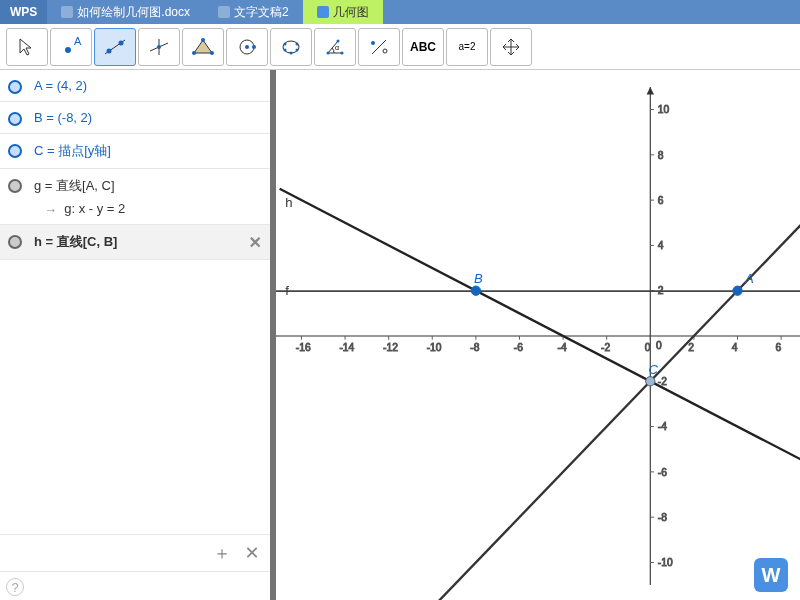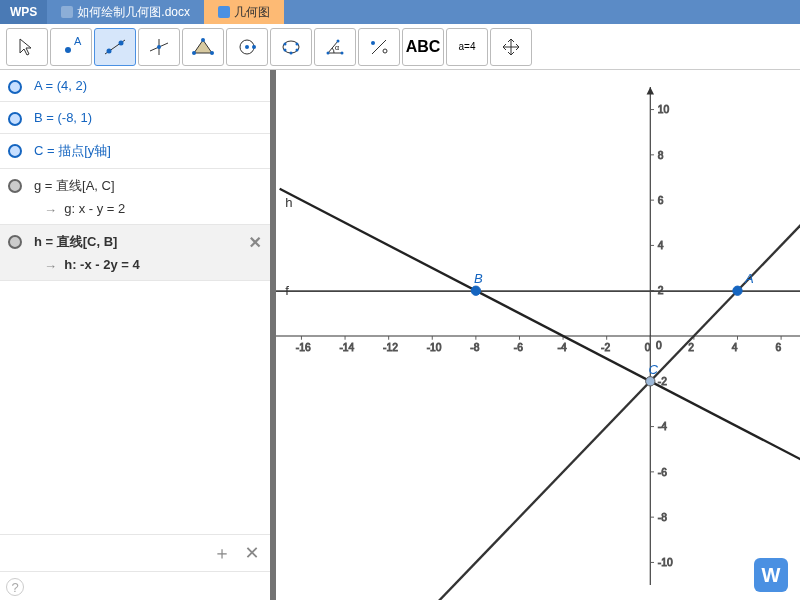--- a/index.html
+++ b/index.html
@@ -1,20 +1,20 @@
 <!DOCTYPE html>
 <html><head>
 <meta charset="utf-8">
 <style>
 * { margin: 0; padding: 0; box-sizing: border-box; }
 body { font-family: Arial, sans-serif; font-size: 13px; width: 800px; height: 600px; overflow: hidden; background: #fff; position: relative; }
 .tabbar { height: 24px; background: #5b8bc6; display: flex; align-items: center; color: #fff; font-size: 12px; }
 .tab-logo { background: #4a7ab5; padding: 0 10px; height: 100%; display: flex; align-items: center; font-weight: bold; }
 .tab { padding: 0 14px; height: 100%; display: flex; align-items: center; gap: 4px; cursor: pointer; }
-.tab.active { background: #fdba74; color: #333; }
+.tab.active { background: #bef264; color: #333; }
 .tab-icon { width: 12px; height: 12px; background: rgba(255,255,255,0.3); border-radius: 2px; display: inline-block; }
 .tab.active .tab-icon { background: #4a90e2; }
 .toolbar { height: 46px; border-bottom: 1px solid #ccc; display: flex; align-items: center; padding: 0 6px; gap: 2px; }
 .tool { width: 42px; height: 38px; border: 1px solid #bbb; border-radius: 3px; background: #fff; display: flex; align-items: center; justify-content: center; cursor: pointer; }
 .tool.selected { background: #d6e6fa; border-color: #4a90e2; }
 .main { display: flex; height: calc(100% - 68px); }
 .sidebar { width: 276px; border-right: 6px solid #737373; display: flex; flex-direction: column; }
 .algebra { flex: 1; overflow: auto; }
 .entry { padding: 8px 10px 8px 34px; border-bottom: 1px solid #e6e6e6; position: relative; color: #1565c0; }
 .entry.black { color: #333; }
@@ -47,20 +47,24 @@
 <body>
 
 <div class="tabbar">
   <div class="tab-logo">
       <span>WPS</span>
     </div>
   <div class="tab">
       <span class="tab-icon"></span>
       <span>如何绘制几何图.docx</span>
     </div>
+  <div class="tab">
+      <span class="tab-icon"></span>
+      <span>文字文稿2</span>
+    </div>
   <div class="tab active">
       <span class="tab-icon"></span>
       <span>几何图</span>
     </div>
 </div>
 
 <div class="toolbar">
   <div class="tool">
       <svg width="20" height="20">
         <path d="M3 2 L3 16 L7 12 L10 18 L12 17 L9 11 L14 11 Z" fill="none" stroke="#333"></path>
@@ -122,24 +126,24 @@
       </svg>
     </div>
   <div class="tool">
       <svg width="22" height="20">
         <line x1="4" y1="17" x2="18" y2="3" stroke="#333"></line>
         <circle cx="5" cy="6" r="2" fill="#1565c0"></circle>
         <circle cx="17" cy="14" r="2" fill="none" stroke="#333"></circle>
       </svg>
     </div>
   <div class="tool">
-      <span style="font-size:16px;font-weight:bold">ABC</span>
-    </div>
-  <div class="tool">
-      <span style="font-size:10px">a=4</span>
+      <span style="font-size:12px;font-weight:bold">ABC</span>
+    </div>
+  <div class="tool">
+      <span style="font-size:10px">a=2</span>
     </div>
   <div class="tool">
       <svg width="20" height="20">
         <path d="M10 2 L10 18 M2 10 L18 10 M10 2 L7 5 M10 2 L13 5 M10 18 L7 15 M10 18 L13 15 M2 10 L5 7 M2 10 L5 13 M18 10 L15 7 M18 10 L15 13" stroke="#333" fill="none"></path>
       </svg>
     </div>
 </div>
 
 <div class="main">
   <div class="sidebar">
@@ -147,24 +151,24 @@
       <div class="stool">
           <svg width="20" height="14">
             <line x1="2" y1="2" x2="18" y2="2" stroke="#888" stroke-width="2"></line>
             <line x1="2" y1="7" x2="18" y2="7" stroke="#888" stroke-width="2"></line>
             <path d="M2 12 Q10 8 18 12" stroke="#888" fill="none" stroke-width="2"></path>
           </svg>
         </div>
     </div>
     <div class="algebra">
       <div class="entry"><span class="bullet"></span><span>A = (4, 2)</span></div>
-      <div class="entry"><span class="bullet"></span><span>B = (-8, 1)</span></div>
+      <div class="entry"><span class="bullet"></span><span>B = (-8, 2)</span></div>
       <div class="entry"><span class="bullet"></span><span>C = 描点[y轴]</span></div>
       <div class="entry black"><span class="bullet gray"></span><span>g = 直线[A, C]</span><div class="sub"><span class="arrow">→&nbsp;&nbsp;</span><span>g: x - y = 2</span></div></div>
-      <div class="entry black sel"><span class="bullet gray"></span><span>h = 直线[C, B]</span><span class="del">✕</span><div class="sub"><span class="arrow">→&nbsp;&nbsp;</span><span>h: -x - 2y = 4</span></div></div>
+      <div class="entry black sel"><span class="bullet gray"></span><span>h = 直线[C, B]</span><span class="del">✕</span></div>
     </div>
     <div class="footer-row">
       <div class="fb">＋</div>
       <div class="fb">✕</div>
     </div>
     <div class="help-row"><span style="border:1px solid #ccc;border-radius:50%;width:18px;height:18px;display:inline-flex;align-items:center;justify-content:center">?</span></div>
   </div>
 
   <div class="graph">
     <svg class="plot" viewBox="0 0 560 532">

